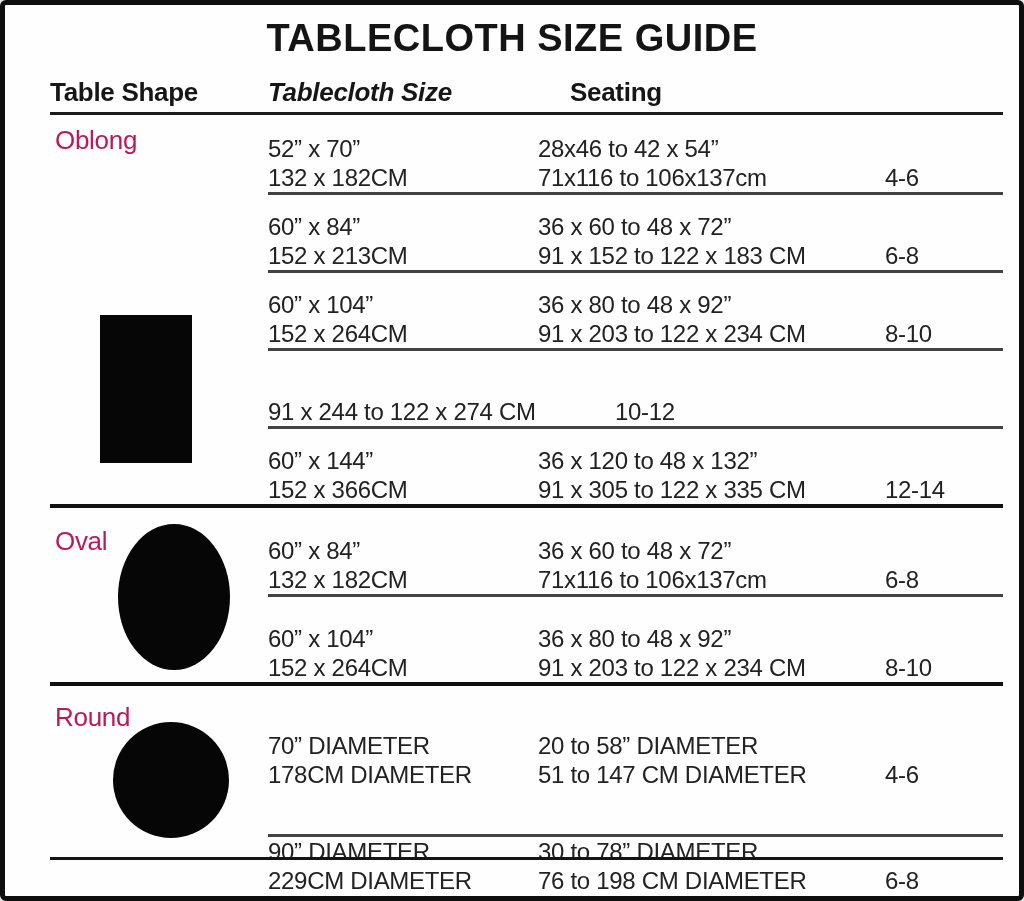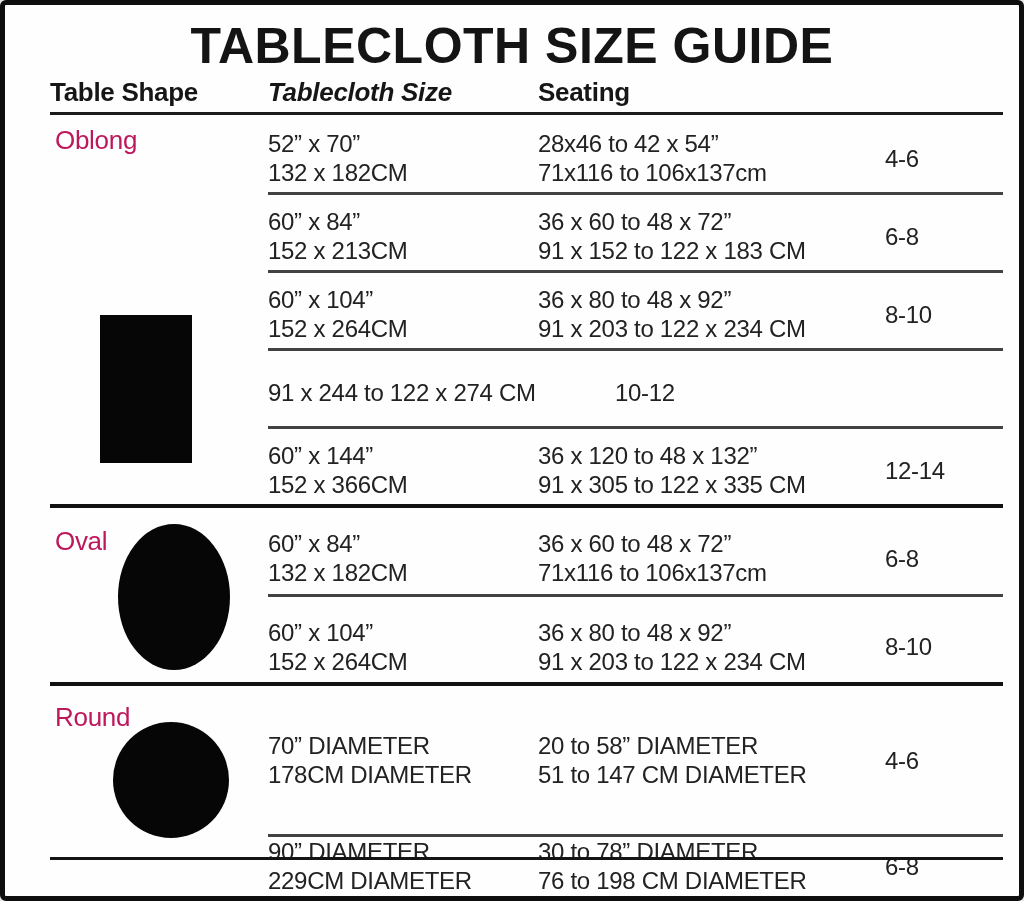--- a/index.html
+++ b/index.html
@@ -5,44 +5,44 @@
   * { margin:0; padding:0; box-sizing:border-box; }
   html,body { background:#e8e8e8; }
   .page {
     position:relative; width:1024px; height:901px;
     background:#fefefe; border:5px solid #0e0e0e; border-radius:6px;
     font-family:"Liberation Sans", sans-serif; color:#1f1f1f;
     overflow:hidden;
   }
   .title {
     position:absolute; top:12px; left:0; right:0; text-align:center;
-    font-size:50px; font-weight:700; letter-spacing:0.5px; color:#141414;
+    font-size:38px; font-weight:700; letter-spacing:0.5px; color:#141414;
   }
   .header { position:absolute; top:72px; left:45px; right:21px; display:flex;
     font-size:26px; font-weight:700; letter-spacing:-0.3px; color:#161616; }
-  .hc1 { width:218px; } .hc2 { width:270px;font-style:italic; } .hc3 { width:347px; } .hc4 { flex:1; }
+  .hc1 { width:218px; } .hc2 { width:270px;font-style:italic; } .hc3 { width:347px; } .hc4 { flex:1;margin-left:32px; }
   .rule { position:absolute; left:45px; width:953px; }
   .header-rule { top:107px; height:3px; background:#1b1b1b; }
   .sec-rule-1 { top:499px; height:4px; background:#111; }
   .sec-rule-2 { top:677px; height:4px; background:#111; }
   .bottom-rule { top:852px; height:3px; background:#141414; }
   .sec { position:absolute; left:45px; width:953px; }
   .sec-oblong { top:112px; height:387px; }
   .sec-oval { top:503px; height:174px; }
   .sec-round { top:681px; height:171px; }
   .sec-label { position:absolute; left:5px; font-size:26px; color:#be185d; letter-spacing:-0.3px; }
   .sec-oblong .sec-label { top:8px; }
   .sec-oval .sec-label { top:18px; }
   .sec-round .sec-label { top:16px; }
   .shape { position:absolute; background:#060606; }
   .shape-rect { left:50px; top:198px; width:92px; height:148px; }
   .shape-oval { left:68px; top:16px; width:112px; height:146px; border-radius:50%; }
   .shape-circle { left:63px; top:36px; width:116px; height:116px; border-radius:50%; }
   .rows { position:absolute; left:218px; right:0; top:0; bottom:0; display:flex; flex-direction:column; }
-  .row { flex:1; display:flex; align-items:center; }
+  .row { flex:1; display:flex; align-items:flex-end; }
   .row + .row { border-top:3px solid #424242; }
   .sec-oblong .row { padding-top:7px; }
   .sec-oval .row { padding-top:15px; }
   .sec-round .row { padding-top:0;margin-top:45px; }
   .cell { font-size:24px; line-height:29px; color:#222; letter-spacing:-0.3px; }
   .cell.cloth { width:270px; }
   .cell.table { width:347px; }
   .cell.seat { flex:1; }
 </style>
 </head>

